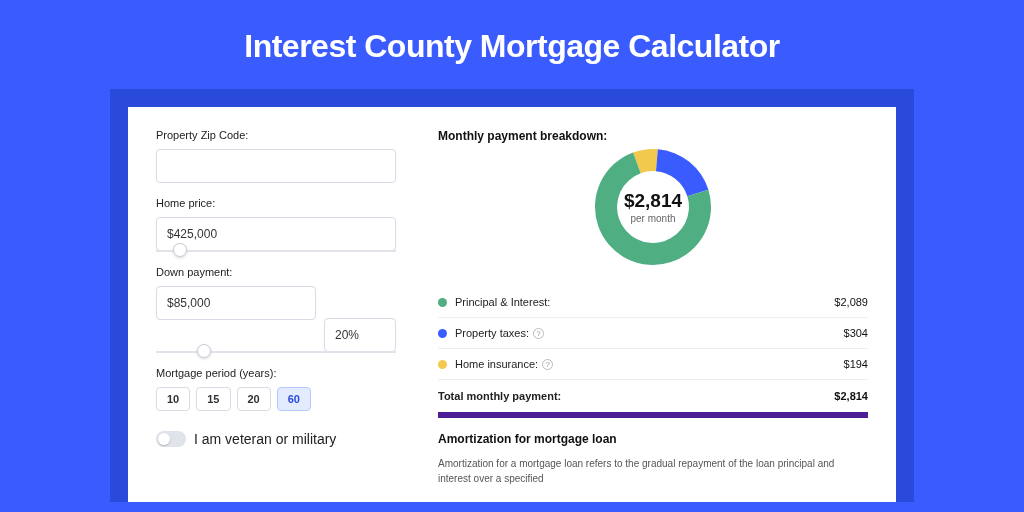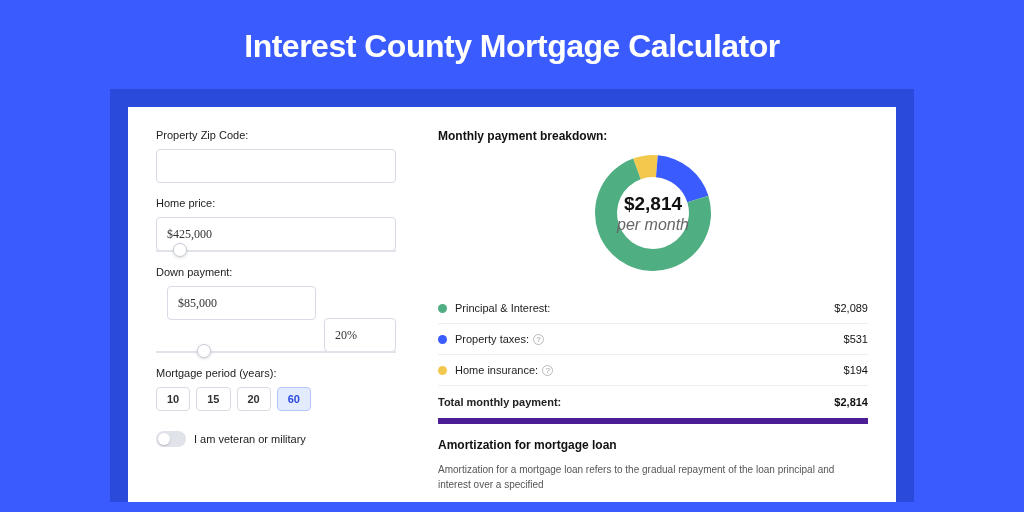--- a/index.html
+++ b/index.html
@@ -4,39 +4,39 @@
 <style>
 * { box-sizing: border-box; margin: 0; padding: 0; }
 html, body { width: 1024px; height: 512px; overflow: hidden; font-family: -apple-system, BlinkMacSystemFont, "Segoe UI", Arial, sans-serif; }
 body { background: #3a5cff; }
 .title { color: #fff; font-size: 32px; font-weight: 700; text-align: center; padding: 28px 0 24px 0; letter-spacing: -0.5px; }
 .card-wrap { background: #2a4adb; padding: 18px 18px 0 18px; margin: 0 110px; }
 .card { background: #fff; padding: 22px 28px 0 28px; display: flex; gap: 42px; height: 395px; }
 .left-col { width: 240px; flex-shrink: 0; }
 .right-col { flex: 1; }
 .field-label { font-size: 11px; color: #222; margin-bottom: 8px; }
-.text-input { width: 100%; height: 34px; border: 1px solid #d8dbe3; border-radius: 4px; padding: 0 10px; font-size: 12px; color: #333; background: #fff; font-family: Liberation Serif, serif; }
+.text-input { width: 100%; height: 34px; border: 1px solid #d8dbe3; border-radius: 4px; padding: 0 10px; font-size: 12px; color: #333; background: #fff; }
 .field-block { margin-bottom: 14px; position: relative; }
 .slider-track { position: relative; height: 2px; background: #e0e3ea; margin-top: -1px; }
 .slider-thumb { position: absolute; width: 14px; height: 14px; border-radius: 50%; background: #fff; border: 1px solid #c8ccd6; box-shadow: 0 1px 3px rgba(0,0,0,0.15); top: -7px; transform: translateX(-50%); cursor: pointer; }
 .dp-row { display: flex; gap: 8px; }
-.dp-row .text-input:first-child { flex: 1; margin-left: 11px; }
+.dp-row .text-input:first-child { flex: 1; }
 .dp-row .text-input:last-child { width: 72px; margin-top: 32px; }
 .period-row { display: flex; gap: 6px; }
 .period-btn { border: 1px solid #d8dbe3; background: #fff; border-radius: 4px; padding: 5px 10px; font-size: 11px; font-weight: 600; color: #333; cursor: pointer; }
 .period-btn.active { background: #e3ebff; border-color: #b7c7ff; color: #2a4adb; }
 .toggle-row { display: flex; align-items: center; gap: 8px; margin-top: 20px; }
 .toggle { width: 30px; height: 16px; background: #e0e3ea; border-radius: 10px; position: relative; cursor: pointer; }
 .toggle-knob { width: 12px; height: 12px; background: #fff; border-radius: 50%; position: absolute; top: 2px; left: 2px; box-shadow: 0 1px 2px rgba(0,0,0,0.2); }
-.toggle-label { font-size: 11px; color: #222; text-align: center; }
-.breakdown-title { font-size: 12px; font-weight: 700; color: #111; margin-bottom: 8px; }
+.toggle-label { font-size: 14px; color: #222; text-align: center; }
+.breakdown-title { font-size: 12px; font-weight: 700; color: #111; margin-bottom: 2px; }
 .donut-wrap { display: flex; justify-content: center; margin-bottom: 18px; position: relative; }
 .donut-center { position: absolute; top: 50%; left: 50%; transform: translate(-50%, -50%); text-align: center; }
 .donut-amount { font-size: 19px; font-weight: 700; color: #111; }
-.donut-sub { font-size: 16px; color: #666; margin-top: 1px; font-style: italic; }
+.donut-sub { font-size: 10px; color: #666; margin-top: 1px; }
 .legend-row { display: flex; align-items: center; padding: 9px 0; font-size: 11px; }
 .legend-dot { width: 9px; height: 9px; border-radius: 50%; margin-right: 8px; flex-shrink: 0; }
 .legend-label { color: #222; }
 .legend-info { display: inline-flex; width: 11px; height: 11px; border: 1px solid #bbb; border-radius: 50%; color: #999; font-size: 8px; align-items: center; justify-content: center; margin-left: 4px; cursor: pointer; }
 .legend-val { margin-left: auto; color: #111; font-weight: 500; }
 .legend-sep { border-top: 1px solid #eceef3; }
 .total-row { display: flex; align-items: center; padding: 10px 0; font-size: 11px; font-weight: 700; border-top: 1px solid #eceef3; }
 .total-row .legend-val { font-weight: 700; }
 .amort-block { border-top: 6px solid #4c1d95; padding-top: 14px; }
 .amort-title { font-size: 12px; font-weight: 700; color: #111; margin-bottom: 10px; }
@@ -114,21 +114,21 @@
     <div id="legend">
           <div class="legend-row">
             <span class="legend-dot" style="background: rgb(79, 174, 130);"></span>
             <span class="legend-label">Principal &amp; Interest:</span>
             <span class="legend-val">$2,089</span>
           </div>
           <div class="legend-row legend-sep">
             <span class="legend-dot" style="background: rgb(58, 92, 255);"></span>
             <span class="legend-label">Property taxes:</span>
             <span class="legend-info">?</span>
-            <span class="legend-val">$531</span>
+            <span class="legend-val">$304</span>
           </div>
           <div class="legend-row legend-sep">
             <span class="legend-dot" style="background: rgb(242, 201, 76);"></span>
             <span class="legend-label">Home insurance:</span>
             <span class="legend-info">?</span>
             <span class="legend-val">$194</span>
           </div>
         </div>
 
     <div class="total-row">

